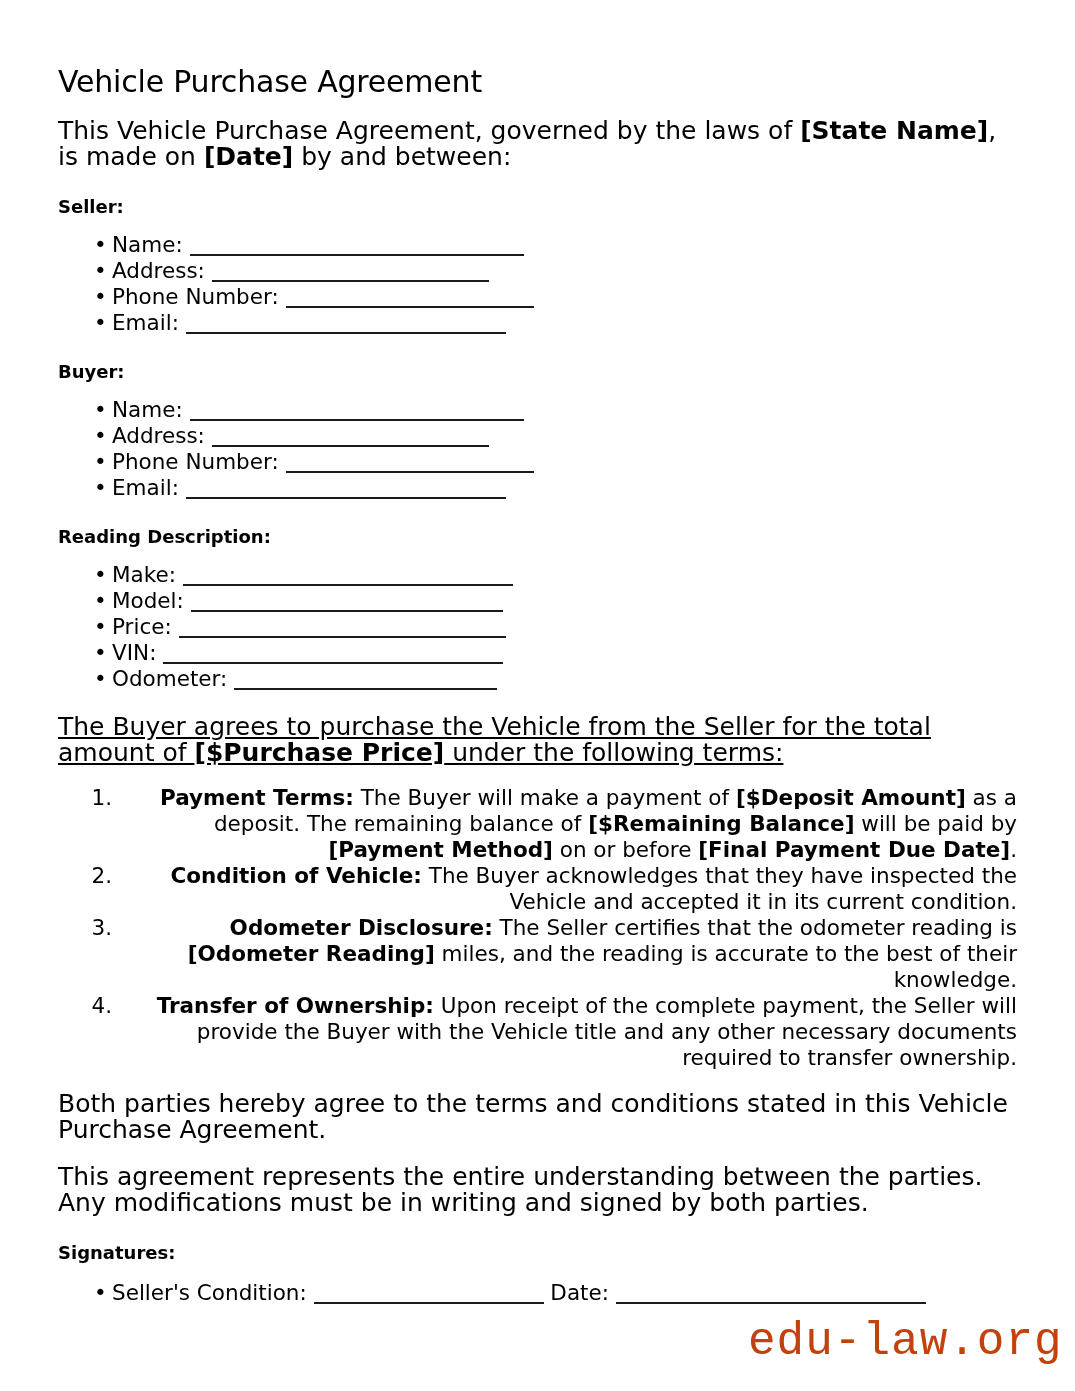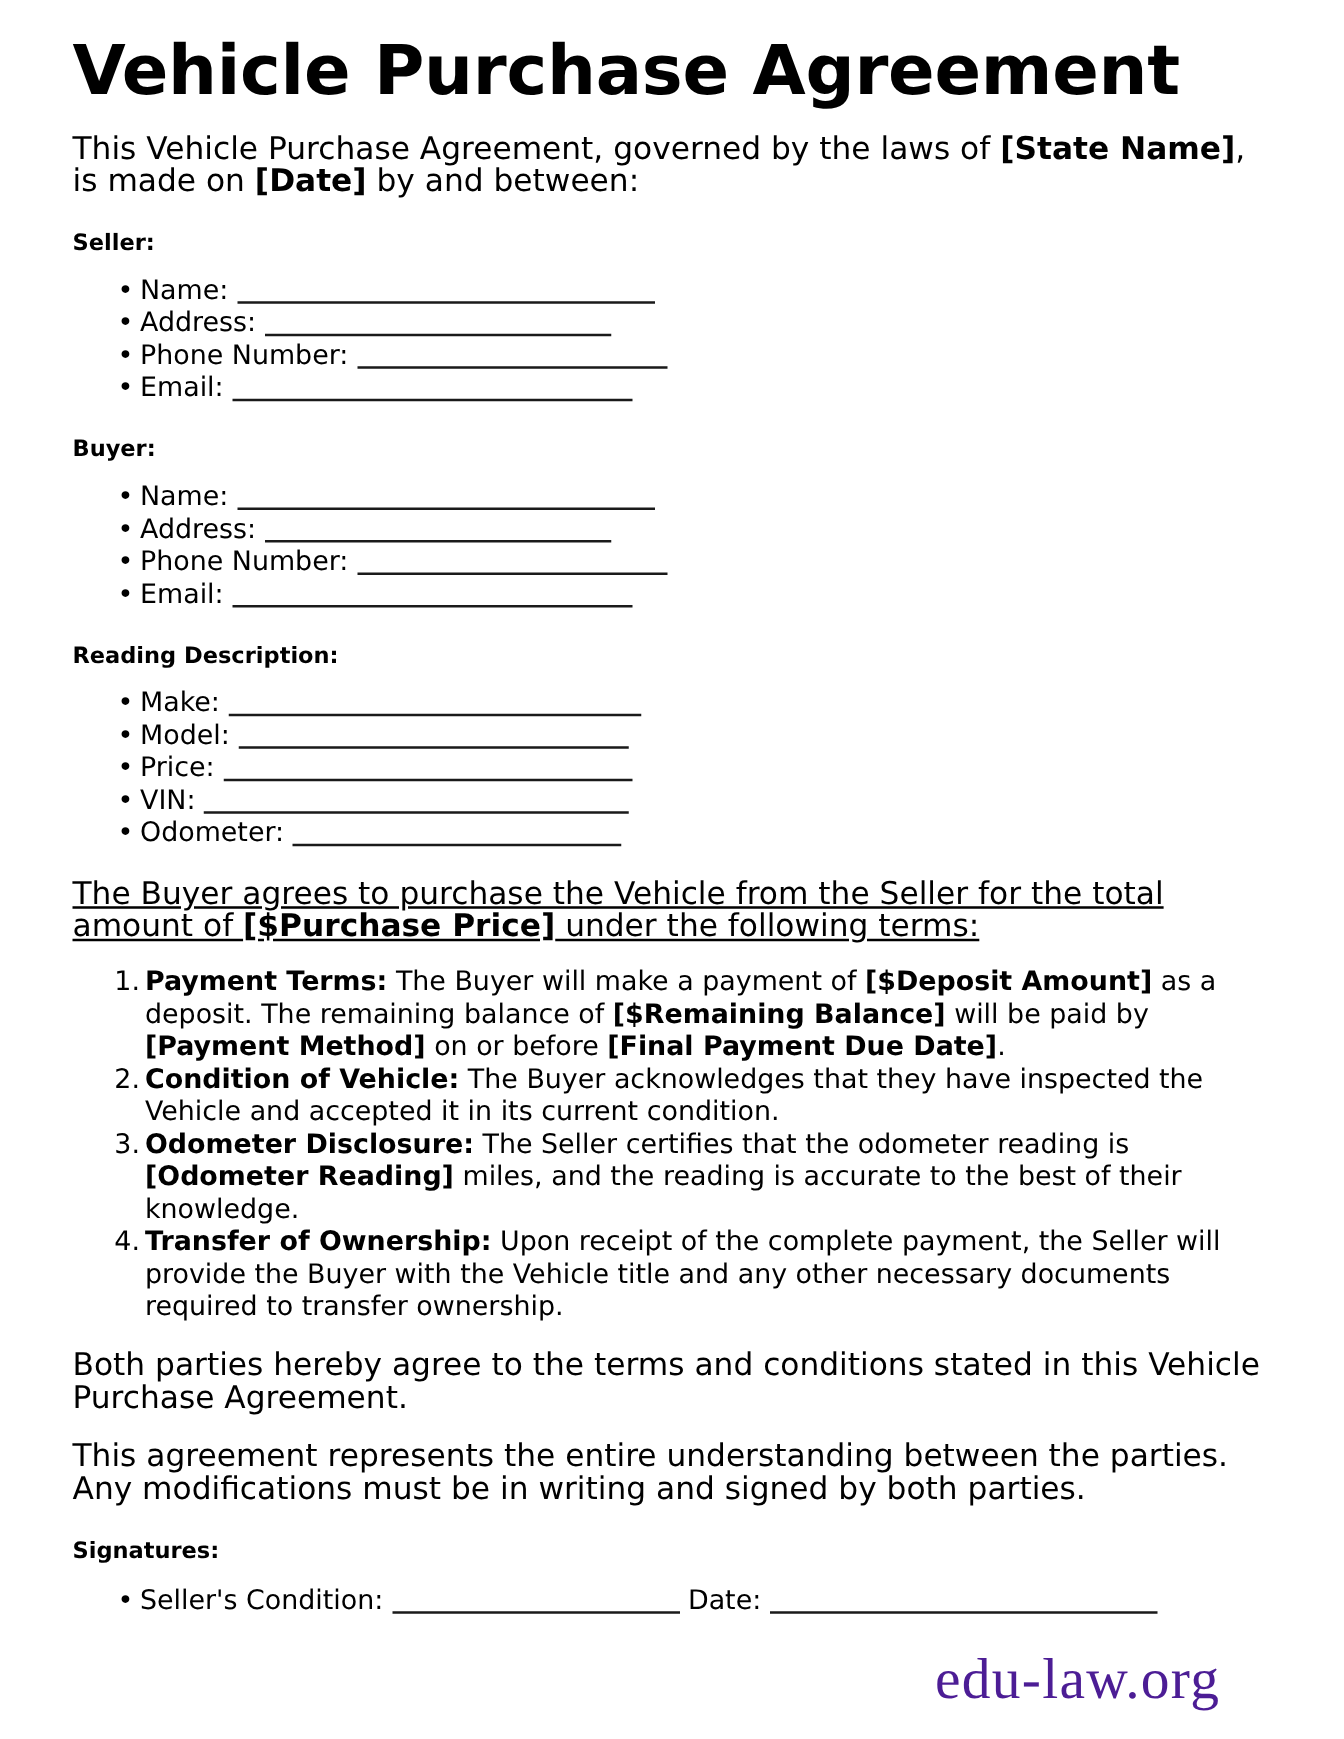--- a/index.html
+++ b/index.html
@@ -15,26 +15,26 @@
   #page {
     position: relative;
     width: 1075px;
     height: 1391px;
     background: #ffffff;
     overflow: hidden;
     box-sizing: border-box;
     padding: 0 58px 0 58px;
   }
   .doc-title {
-    font-size: 55px;
-    font-weight: bold;
+    font-size: 30px;
+    font-weight: normal;
     letter-spacing: -0.2px;
     line-height: 1.05;
     margin: 0;
-    padding-top: 28px;
+    padding-top: 66px;
     padding-bottom: 0;
   }
   p.para {
     font-size: 25px;
     line-height: 26.5px;
     margin: 0;
     padding-top: 20px;
     max-width: 960px;
   }
   p.para.tight {
@@ -79,20 +79,21 @@
     margin: 0;
     padding: 18px 0 0 0;
   }
   ol.terms > li {
     counter-increment: term;
     font-size: 21.5px;
     line-height: 26px;
     position: relative;
     padding-left: 58px;
     max-width: 1018px;
+    text-align: right;
   }
   ol.terms > li::before {
     content: counter(term) ".";
     position: absolute;
     left: 26px;
     top: 0;
     width: 28px;
     text-align: right;
     font-size: 21.5px;
     line-height: 26px;
@@ -115,24 +116,24 @@
   }
   ul.sig-list li .bullet {
     position: absolute;
     left: 36px;
     top: 0;
   }
   .watermark {
     position: absolute;
     left: 748px;
     top: 1316px;
-    font-family: Liberation Serif, serif;
+    font-family: Liberation Mono, monospace;
     font-size: 46px;
     letter-spacing: 1px;
-    color: #4c1d95;
+    color: #c2410c;
     white-space: nowrap;
     pointer-events: none;
   }
 </style>
 </head>
 <body>
 
 <div id="page">
 
   <h1 class="doc-title">Vehicle Purchase Agreement</h1>

